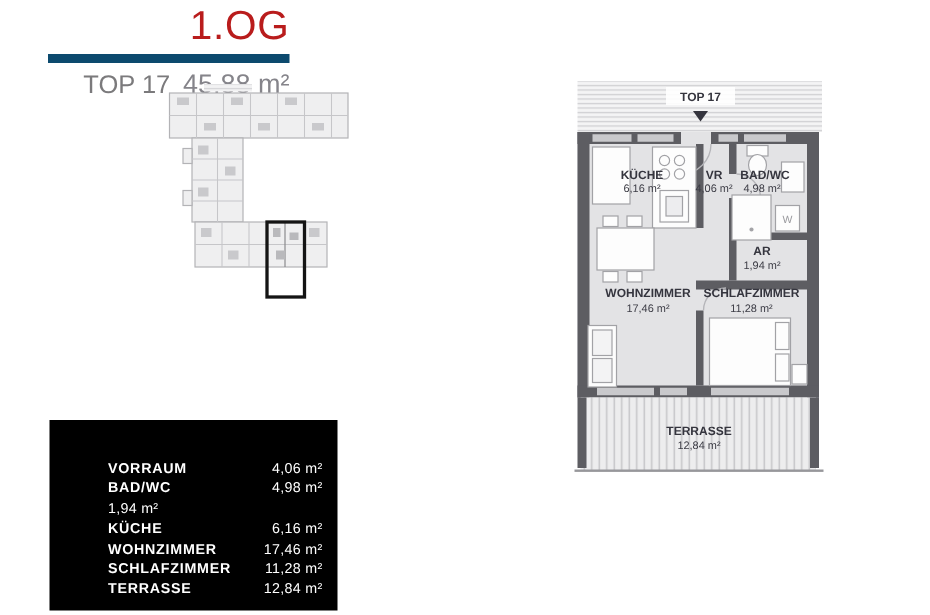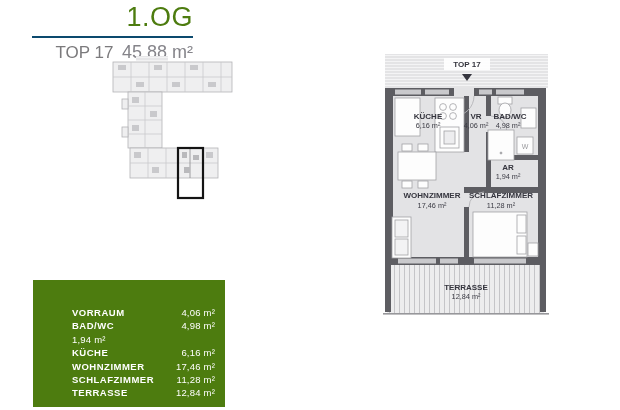--- a/index.html
+++ b/index.html
@@ -1,37 +1,37 @@
 <!DOCTYPE html>
 <html><head>
 <meta charset="utf-8">
 <style>
   html,body{margin:0;padding:0;background:#fff;}
   body{width:620px;height:410px;position:relative;overflow:hidden;
        font-family:"Liberation Sans",sans-serif;}
 
   
   .header{position:absolute;left:32px;top:2px;width:161px;text-align:right;}
-  .floor-title{font-size:27px;color:#4d7c0f;letter-spacing:.5px;
-               padding-bottom:3px;border-bottom:2px solid #0c4a6e;}
+  .floor-title{font-size:27px;color:#b91c1c;letter-spacing:.5px;
+               padding-bottom:3px;border-bottom:6px solid #0c4a6e;}
   .unit-line{margin-top:4px;color:#7b7a7c;white-space:nowrap;}
   .unit-name{font-size:17px;}
   .unit-area{font-size:18px;margin-left:4px;color:#85848a;}
 
   
   .minimap{position:absolute;left:100px;top:55px;}
 
   
   .floorplan{position:absolute;left:378px;top:50px;}
   .plan-label{fill:#35353e;font-weight:bold;font-size:8px;}
   .plan-area{fill:#3c3c45;font-size:7.3px;}
 
   
   .room-table{position:absolute;left:33px;top:280px;width:192px;height:127px;
-              background:#4d7c0f;color:#fff;box-sizing:border-box;
+              background:#000000;color:#fff;box-sizing:border-box;
               padding:26px 10px 0 39px;}
   .trow{display:flex;justify-content:space-between;align-items:baseline;
         height:13.4px;line-height:13.4px;}
   .tlabel{font-size:9.5px;font-weight:bold;letter-spacing:.5px;}
   .tvalue{font-size:9.5px;font-weight:normal;letter-spacing:.2px;}
 </style>
 </head>
 <body>
 
 <div class="header">

